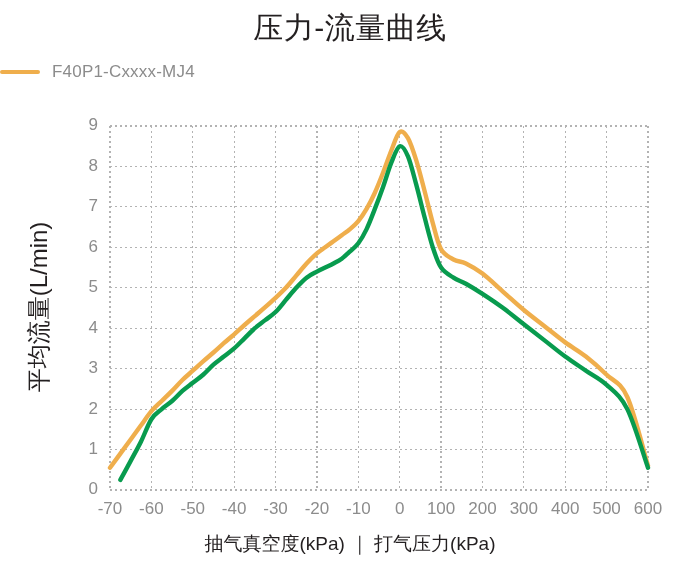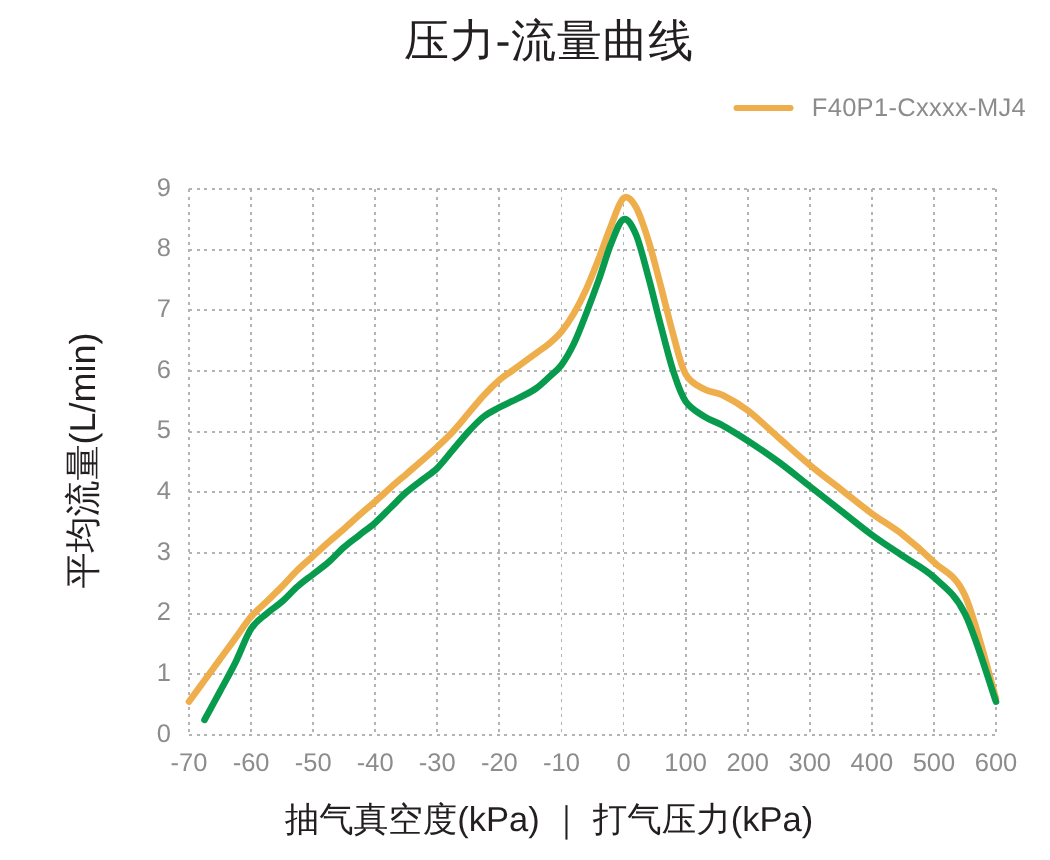--- a/index.html
+++ b/index.html
@@ -9,21 +9,21 @@
   }
   body {
     width: 700px;
     height: 573px;
     font-family: "Liberation Sans", "DejaVu Sans", sans-serif;
     overflow: hidden;
     position: relative;
   }
   #chart-root {
     position: absolute;
-    left: 16px; top: 0;
+    left: 0; top: 0;
     width: 567px;
     height: 573px;
   }
   .chart-title {
     position: absolute;
     left: 0;
     top: 6px;
     width: 700px;
     text-align: center;
     font-size: 30px;
@@ -33,21 +33,21 @@
     white-space: nowrap;
   }
   .legend {
     position: absolute;
     left: 0;
     top: 60px;
     width: 700px;
     padding-right: 32px;
     box-sizing: border-box;
     display: flex;
-    flex-direction: column;
+    flex-direction: row;
     align-items: flex-end;
   }
   .legend-row {
     display: flex;
     align-items: center;
     height: 24px;
   }
   .legend-swatch {
     width: 40px;
     height: 4px;
@@ -77,21 +77,21 @@
     font-size: 24px;
     color: #231f20;
     letter-spacing: 0px;
   }
   .x-axis-title {
     position: absolute;
     left: 0;
     top: 531px;
     width: 700px;
     text-align: center;
-    font-size: 23px;
+    font-size: 19px;
     color: #231f20;
     white-space: nowrap;
   }
   .plot-svg {
     position: absolute;
     left: 0;
     top: 0;
   }
   .ytick-label {
     font-size: 17px;

